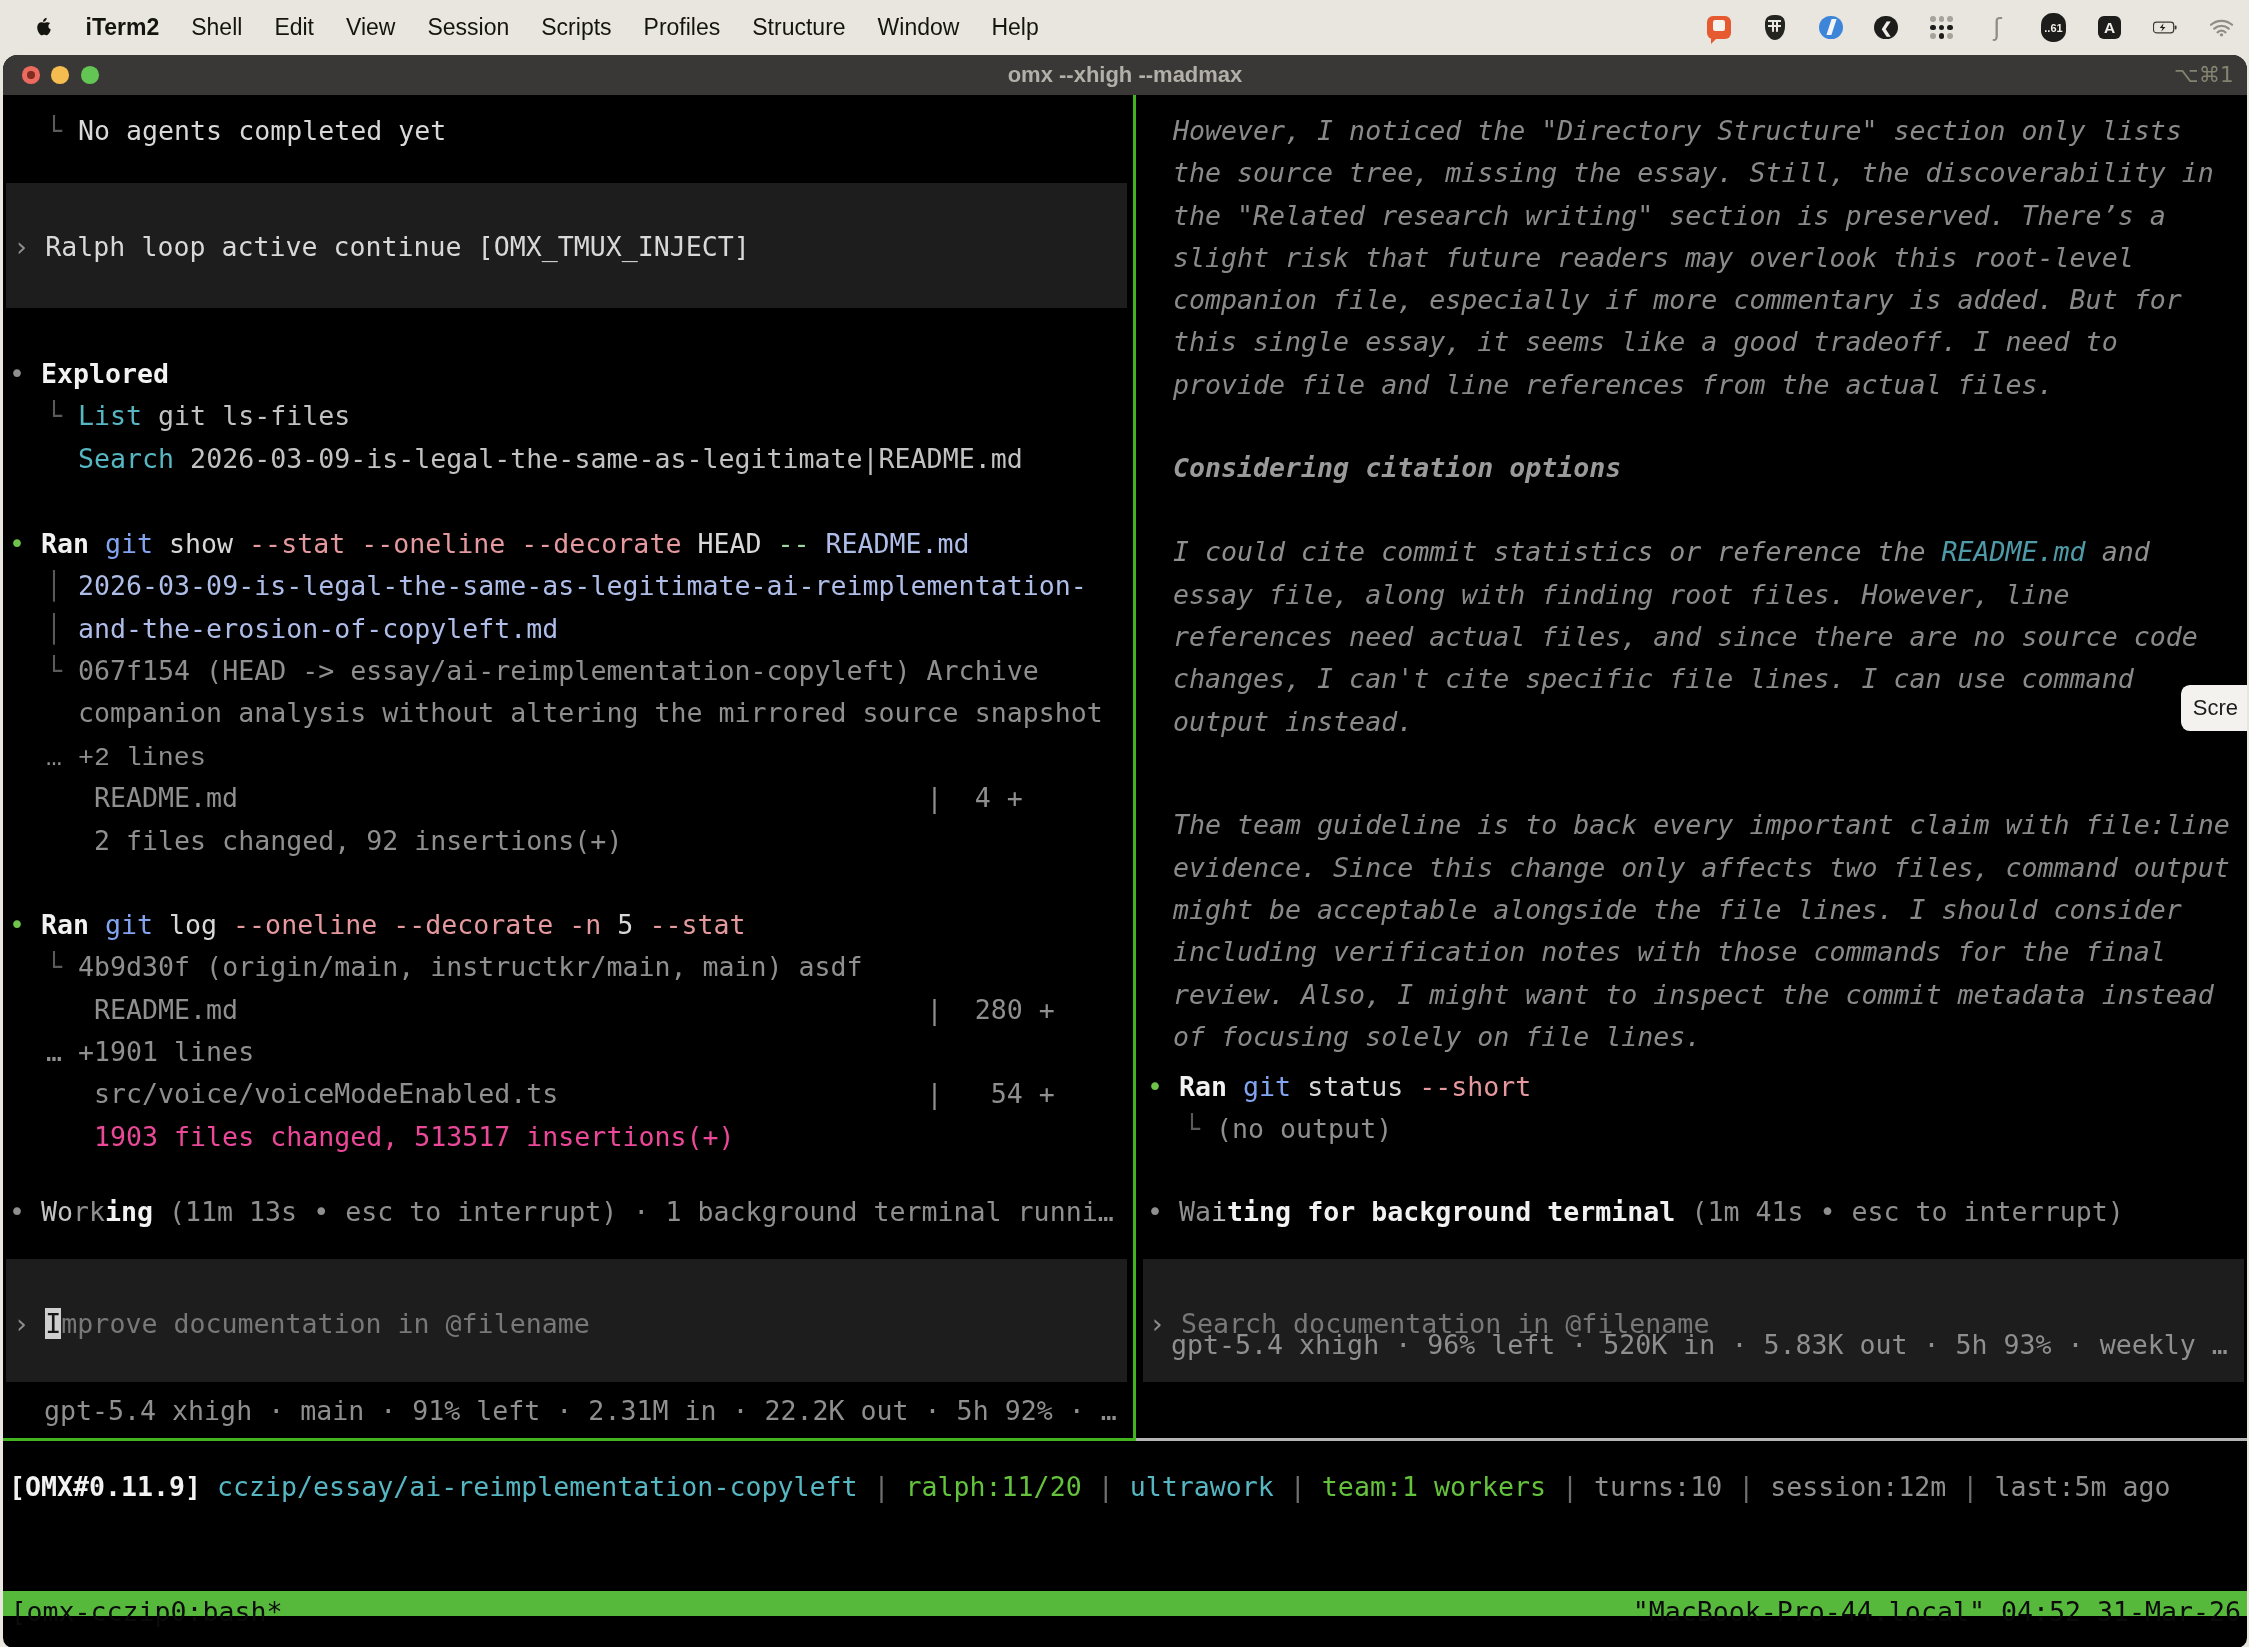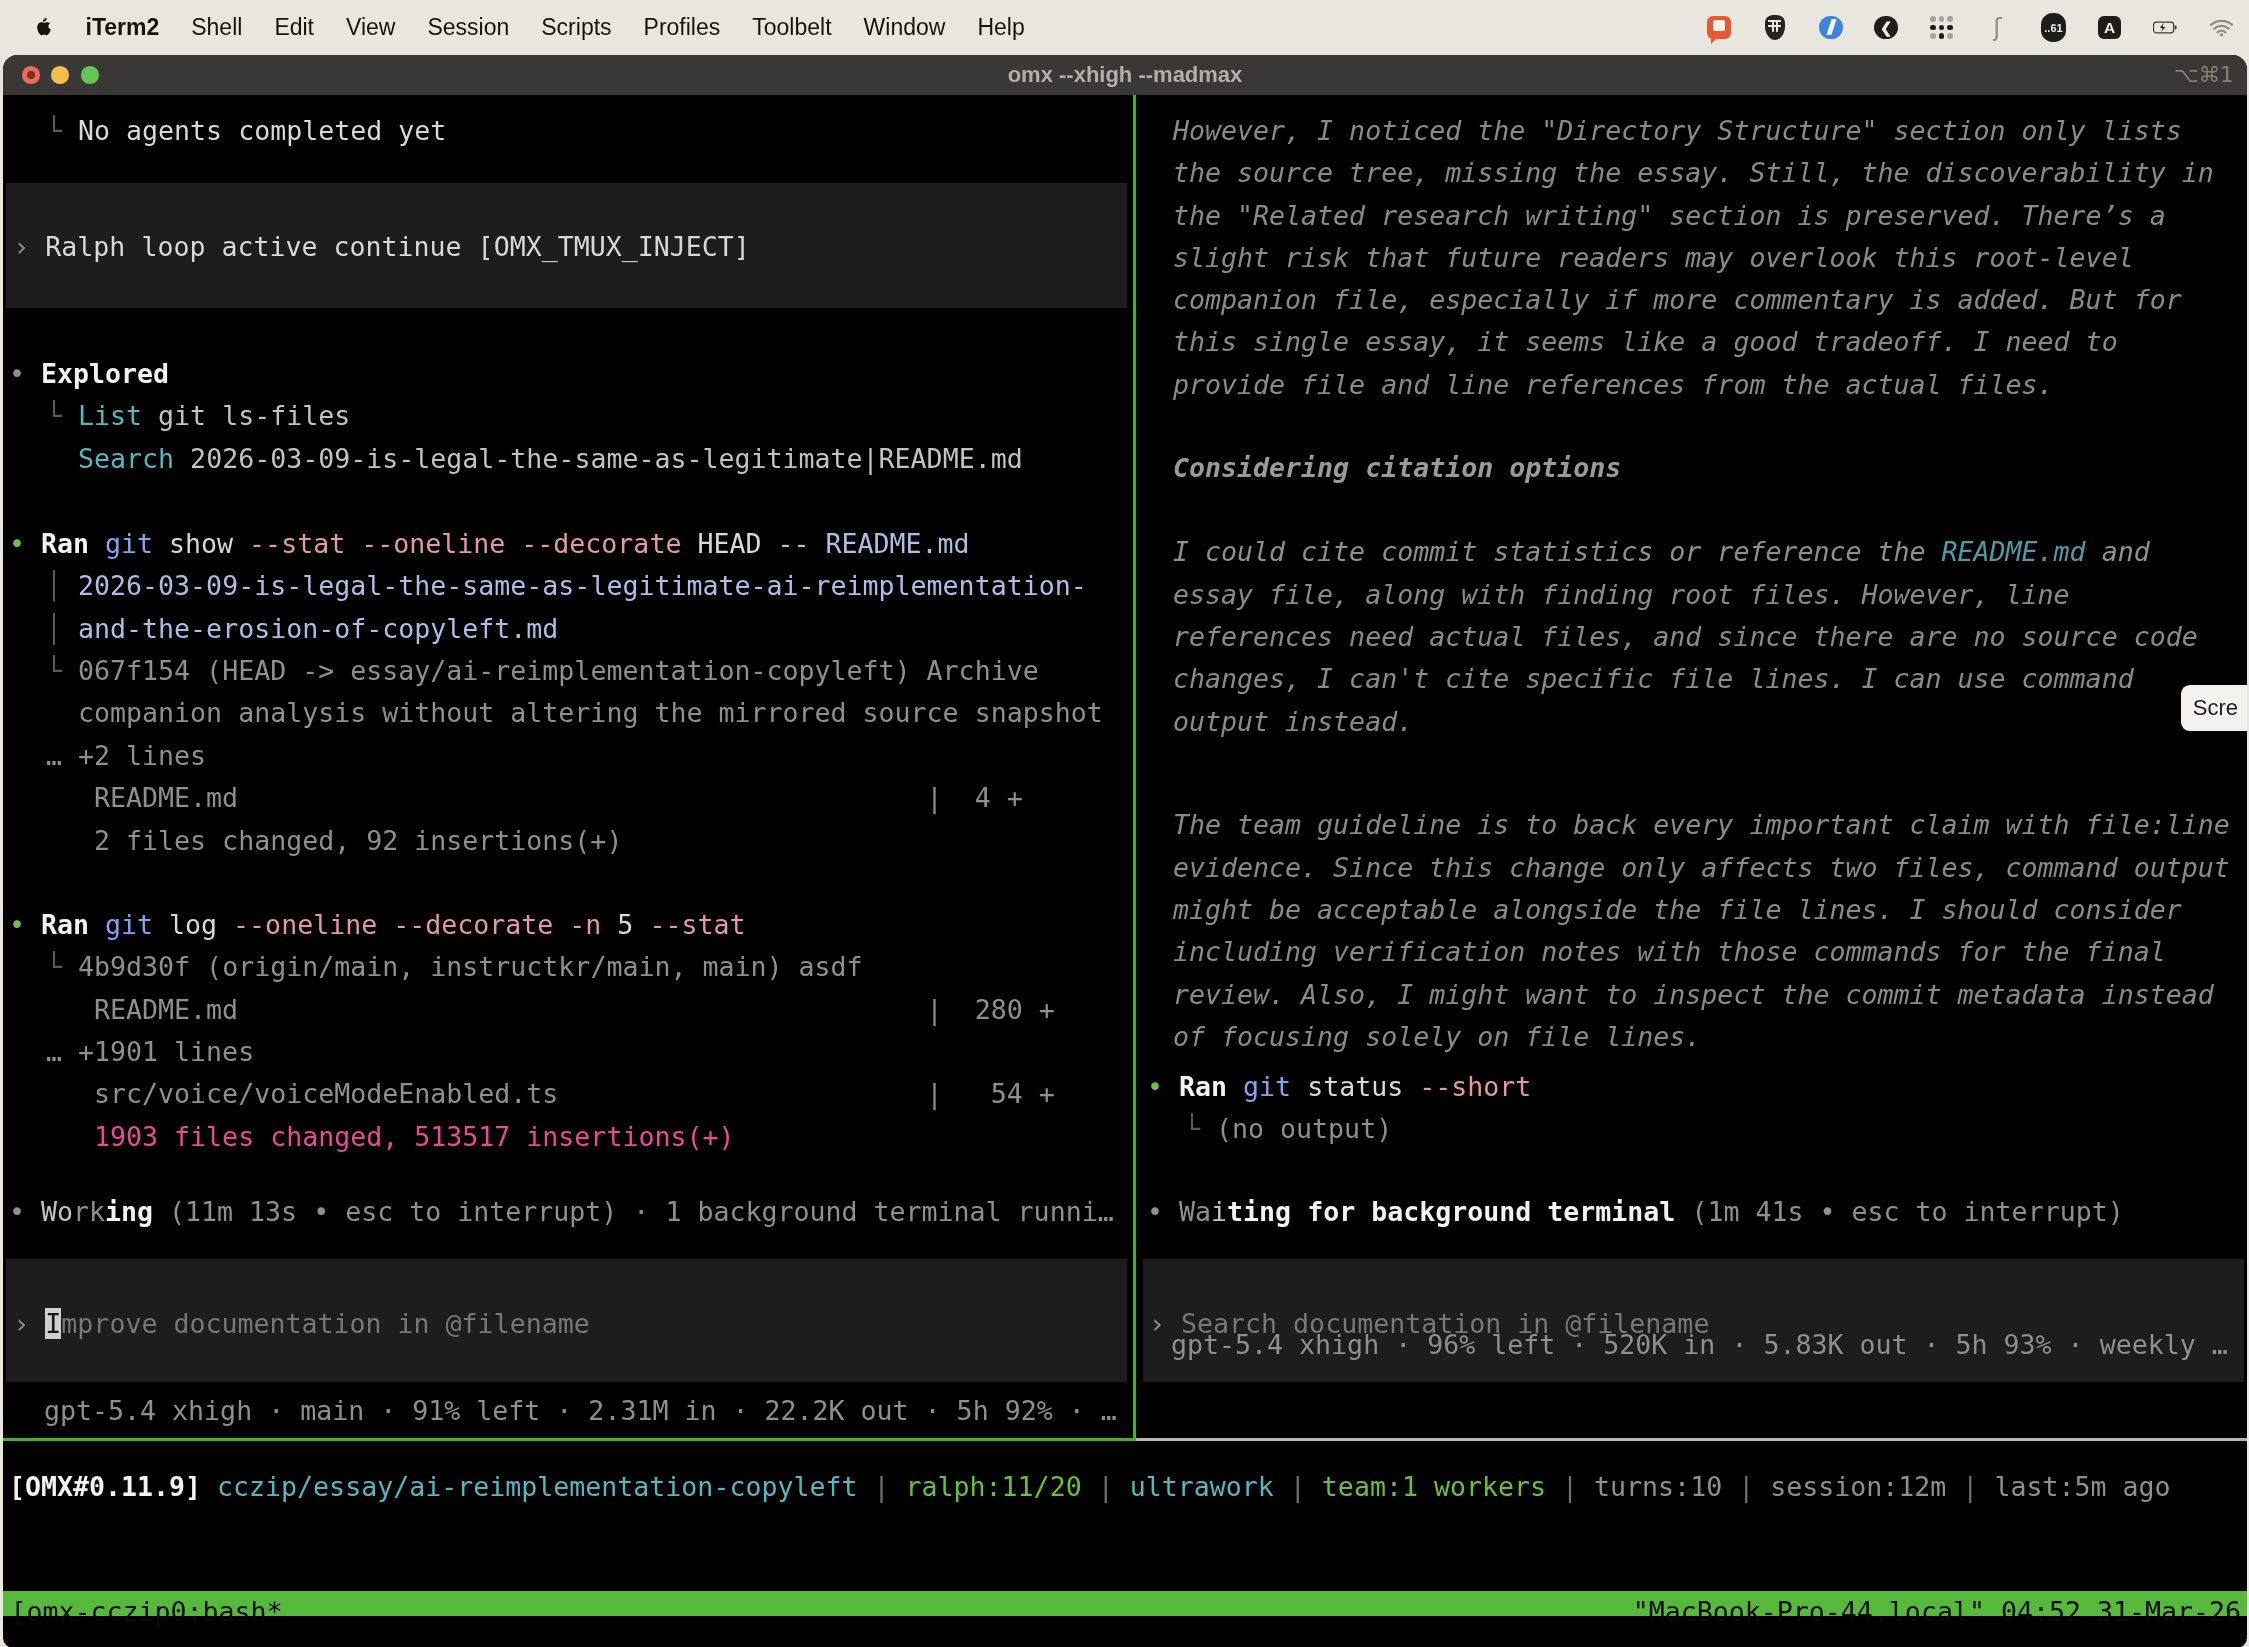--- a/index.html
+++ b/index.html
@@ -66,21 +66,21 @@
         <path fill="#15150f" d="M16.4 6.6c-1.3 0-2.5.8-3.4.8-.9 0-2.1-.8-3.5-.8C6.7 6.6 4 8.9 4 13c0 4.9 3.6 10.3 5.7 10.3 1 0 1.6-.8 3.2-.8 1.6 0 2 .8 3.2.8 2.2 0 5-5.1 5-7.6-2-.9-2.9-2.4-2.9-4 0-1.7.9-3 2.2-3.8-.9-1-2.4-1.3-4-1.3zM15.9 1c-1.2.1-2.6.9-3.4 1.8-.7.8-1.3 2.1-1.1 3.3 1.3.1 2.7-.7 3.5-1.6.8-.9 1.3-2.1 1-3.5z"></path>
       </svg>
   </span>
   <span class="menu-item app">iTerm2</span>
   <span class="menu-item">Shell</span>
   <span class="menu-item">Edit</span>
   <span class="menu-item">View</span>
   <span class="menu-item">Session</span>
   <span class="menu-item">Scripts</span>
   <span class="menu-item">Profiles</span>
-  <span class="menu-item">Toolbelt</span>
+  <span class="menu-item">Structure</span>
   <span class="menu-item">Window</span>
   <span class="menu-item">Help</span>
 
   <span class="status-icons">
     <span class="sicon">
         <span class="chat"></span>
       </span>
     <span class="sicon">
         <span class="shieldg"></span>
       </span>
@@ -149,21 +149,21 @@
 
   <div class="tl" style="left:5.9px;top:298px"><span style="color: rgb(143, 143, 143);">• </span><span style="color: rgb(242, 242, 242); font-weight: bold; text-align: center;">Explored</span></div>
   <div class="tl" style="left:43px;top:340px"><span style="color: rgb(90, 90, 90);">└ </span><span style="color: rgb(86, 182, 194);">List</span><span style="color: rgb(194, 194, 194);"> git ls-files</span></div>
   <div class="tl" style="left:43px;top:383px"><span style="color: rgb(194, 194, 194);">  </span><span style="color: rgb(86, 182, 194);">Search</span><span style="color: rgb(194, 194, 194); text-align: center;"> 2026-03-09-is-legal-the-same-as-legitimate|README.md</span></div>
 
   <div class="tl" style="left:5.9px;top:468px"><span style="color: rgb(111, 194, 74);">• </span><span style="color: rgb(242, 242, 242); font-weight: bold;">Ran</span><span style="color: rgb(216, 216, 216);"> </span><span style="color: rgb(130, 163, 240);">git</span><span style="color: rgb(216, 216, 216);"> show </span><span style="color: rgb(229, 152, 157);">--stat --oneline --decorate</span><span style="color: rgb(216, 216, 216);"> HEAD </span><span style="color: rgb(159, 214, 162);">--</span><span style="color: rgb(216, 216, 216);"> </span><span style="color: rgb(174, 188, 232);">README.md</span></div>
   <div class="tl" style="left:43px;top:510px"><span style="color: rgb(90, 90, 90);">│ </span><span style="color: rgb(174, 188, 232);">2026-03-09-is-legal-the-same-as-legitimate-ai-reimplementation-</span></div>
   <div class="tl" style="left:43px;top:553px"><span style="color: rgb(90, 90, 90);">│ </span><span style="color: rgb(174, 188, 232);">and-the-erosion-of-copyleft.md</span></div>
   <div class="tl" style="left:43px;top:595px"><span style="color: rgb(90, 90, 90);">└ </span><span style="color: rgb(143, 143, 143);">067f154 (HEAD -&gt; essay/ai-reimplementation-copyleft) Archive</span></div>
   <div class="tl" style="left:43px;top:637px"><span style="color: rgb(143, 143, 143);">  companion analysis without altering the mirrored source snapshot</span></div>
-  <div class="tl" style="left:43px;top:680px"><span style="color: rgb(143, 143, 143);">… +2 lines</span></div>
+  <div class="tl" style="left:43px;top:680px"><span style="color: rgb(143, 143, 143); font-family: Liberation Mono, monospace;">… +2 lines</span></div>
   <div class="tl" style="left:43px;top:722px"><span style="color: rgb(143, 143, 143);">   README.md                                           |  4 +</span></div>
   <div class="tl" style="left:43px;top:765px"><span style="color: rgb(143, 143, 143);">   2 files changed, 92 insertions(+)</span></div>
 
   <div class="tl" style="left:5.9px;top:849px"><span style="color: rgb(111, 194, 74);">• </span><span style="color: rgb(242, 242, 242); font-weight: bold;">Ran</span><span style="color: rgb(216, 216, 216);"> </span><span style="color: rgb(130, 163, 240);">git</span><span style="color: rgb(216, 216, 216);"> log </span><span style="color: rgb(229, 152, 157);">--oneline --decorate</span><span style="color: rgb(216, 216, 216);"> </span><span style="color: rgb(229, 152, 157);">-n</span><span style="color: rgb(216, 216, 216);"> 5 </span><span style="color: rgb(229, 152, 157);">--stat</span></div>
   <div class="tl" style="left:43px;top:891px"><span style="color: rgb(90, 90, 90);">└ </span><span style="color: rgb(143, 143, 143);">4b9d30f (origin/main, instructkr/main, main) asdf</span></div>
   <div class="tl" style="left:43px;top:934px"><span style="color: rgb(143, 143, 143);">   README.md                                           |  280 +</span></div>
   <div class="tl" style="left:43px;top:976px"><span style="color: rgb(143, 143, 143);">… +1901 lines</span></div>
   <div class="tl" style="left:43px;top:1018px"><span style="color: rgb(143, 143, 143);">   src/voice/voiceModeEnabled.ts                       |   54 +</span></div>
   <div class="tl" style="left:43px;top:1061px"><span style="color: #ec4899;">   1903 files changed, 513517 insertions(+)</span></div>
 

